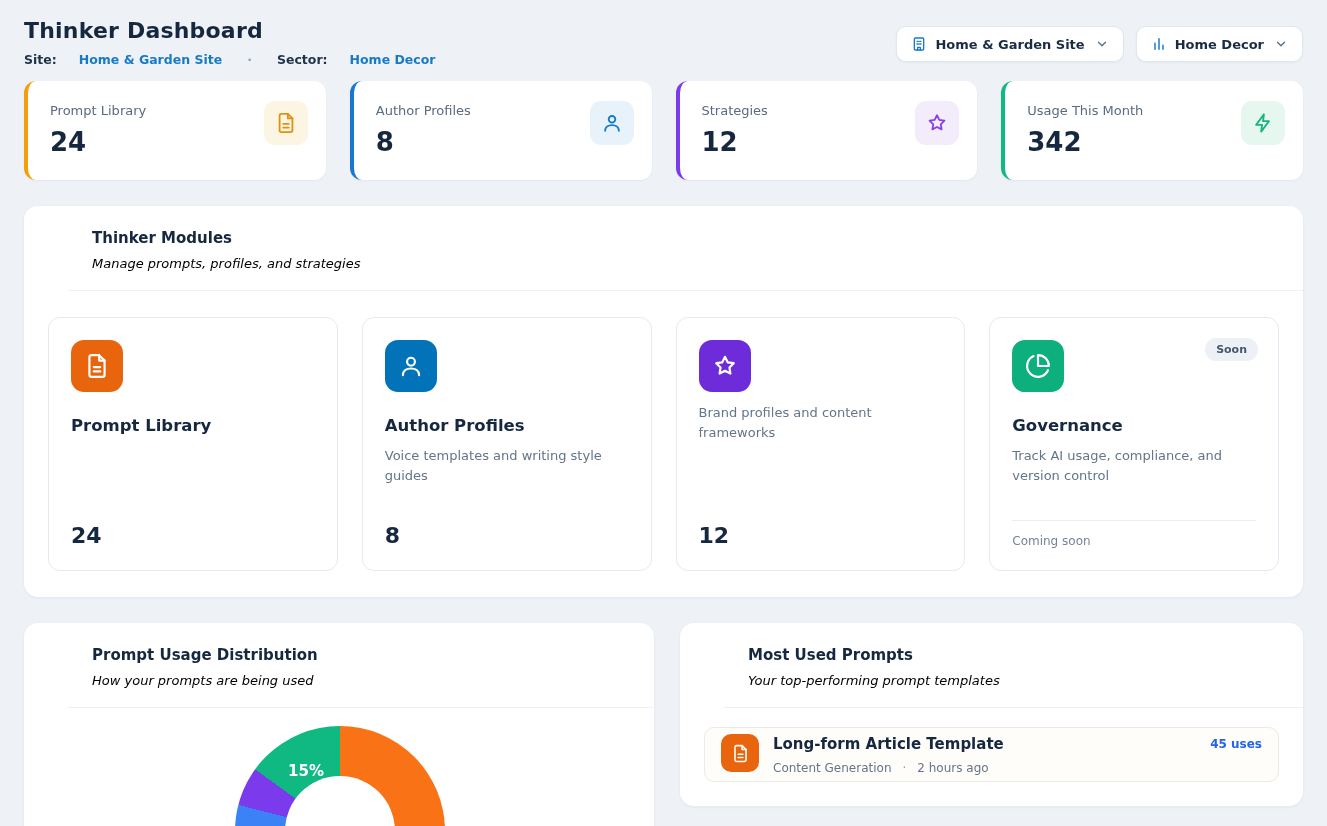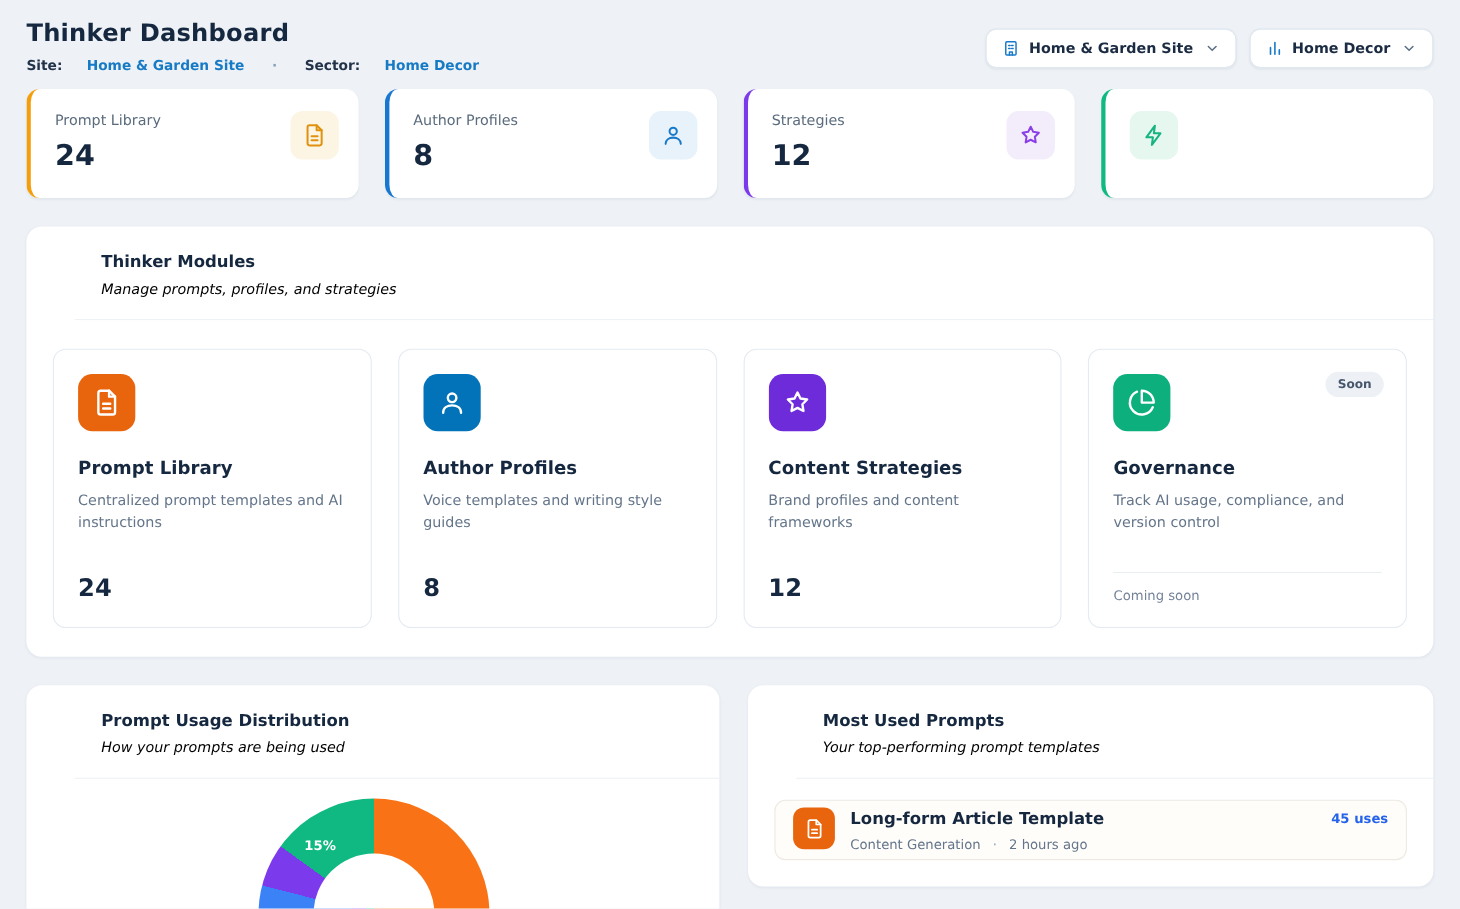--- a/index.html
+++ b/index.html
@@ -67,21 +67,21 @@
     position:absolute; top:20px; right:20px; background:#edf1f6; color:#46566b;
     font-size:11px; font-weight:700; padding:5px 11px; border-radius:999px;
   }
   .module-footer { margin-top:auto; border-top:1px solid #e9eef3; padding-top:13px; font-size:12px; color:#748399; }
 
   
   .bottom-grid { display:grid; grid-template-columns:630px 1fr; gap:26px; align-items:start; }
   .chart-body { position:relative; height:300px; }
   .donut { position:absolute; left:211px; top:18px; width:210px; height:210px; border-radius:50%; background:#ddd; }
   .donut::after { content:""; position:absolute; inset:50px; background:#fff; border-radius:50%; }
-  .donut-label { position:absolute; left:37px; top:36px; width:38px; text-align:center; color:#fff; font-size:12px; font-weight:700; z-index:2; }
+  .donut-label { position:absolute; left:52px; top:36px; width:38px; text-align:center; color:#fff; font-size:15px; font-weight:700; z-index:2; }
 
   .prompts-body { padding:19px 24px 24px; }
   .prompt-item {
     display:flex; align-items:flex-start; gap:14px; border:1px solid #ede9e3;
     background:#fffdfa; border-radius:10px; padding:6px 16px; cursor:pointer;
   }
   .prompt-icon { width:38px; height:38px; border-radius:10px; background:#e8650d; color:#fff; display:flex; align-items:center; justify-content:center; flex:none; }
   .prompt-icon svg { width:19px; height:19px; }
   .prompt-info { flex:1; padding-top:1px; }
   .prompt-title { font-size:15px; font-weight:800; color:#16283f; }
@@ -170,20 +170,24 @@
         <div class="stat-value">12</div>
       </div>
       <div class="stat-chip chip-purple">
         <svg viewBox="0 0 24 24" fill="none" stroke="currentColor" stroke-width="2" stroke-linejoin="round">
             <path d="M12 3.5l2.5 5.1 5.6.8-4 4 .9 5.6-5-2.6-5 2.6.9-5.6-4-4 5.6-.8z"></path>
           </svg>
       </div>
     </div>
 
     <div class="stat-card" style="border-left-color: rgb(16, 185, 129);">
+      <div>
+        <div class="stat-label">Usage This Month</div>
+        <div class="stat-value">342</div>
+      </div>
       <div class="stat-chip chip-green">
         <svg viewBox="0 0 24 24" fill="none" stroke="currentColor" stroke-width="2" stroke-linejoin="round">
             <path d="M13 2.5L4.5 14H11l-1 7.5L18.5 10H12z"></path>
           </svg>
       </div>
     </div>
 
   </section>
 
   <section class="panel">
@@ -195,21 +199,20 @@
 
       <div class="module-card">
         <div class="module-icon" style="background: rgb(232, 101, 13);">
           <svg viewBox="0 0 24 24" fill="none" stroke="currentColor" stroke-width="2" stroke-linecap="round" stroke-linejoin="round">
               <path d="M14 2H7a2 2 0 0 0-2 2v16a2 2 0 0 0 2 2h10a2 2 0 0 0 2-2V7z"></path>
               <path d="M14 2v5h5"></path>
               <path d="M9 13h6M9 17h6"></path>
             </svg>
         </div>
         <div class="module-title">Prompt Library</div>
-        <div class="module-desc">Centralized prompt templates and AI instructions</div>
         <div class="module-count">24</div>
       </div>
 
       <div class="module-card">
         <div class="module-icon" style="background: rgb(2, 115, 184);">
           <svg viewBox="0 0 24 24" fill="none" stroke="currentColor" stroke-width="2" stroke-linecap="round">
               <circle cx="12" cy="8" r="3.6"></circle>
               <path d="M4.5 20.5c0-4 3.4-6.2 7.5-6.2s7.5 2.2 7.5 6.2"></path>
             </svg>
         </div>
@@ -217,21 +220,20 @@
         <div class="module-desc">Voice templates and writing style guides</div>
         <div class="module-count">8</div>
       </div>
 
       <div class="module-card">
         <div class="module-icon" style="background: rgb(109, 43, 217);">
           <svg viewBox="0 0 24 24" fill="none" stroke="currentColor" stroke-width="2" stroke-linejoin="round">
               <path d="M12 3.5l2.5 5.1 5.6.8-4 4 .9 5.6-5-2.6-5 2.6.9-5.6-4-4 5.6-.8z"></path>
             </svg>
         </div>
-        <div class="module-title">Content Strategies</div>
         <div class="module-desc">Brand profiles and content frameworks</div>
         <div class="module-count">12</div>
       </div>
 
       <div class="module-card">
         <span class="module-badge">Soon</span>
         <div class="module-icon" style="background: rgb(13, 175, 124);">
           <svg viewBox="0 0 24 24" fill="none" stroke="currentColor" stroke-width="2" stroke-linecap="round" stroke-linejoin="round">
               <path d="M21.21 15.89A10 10 0 1 1 8 2.83"></path>
               <path d="M22 12A10 10 0 0 0 12 2v10z"></path>

